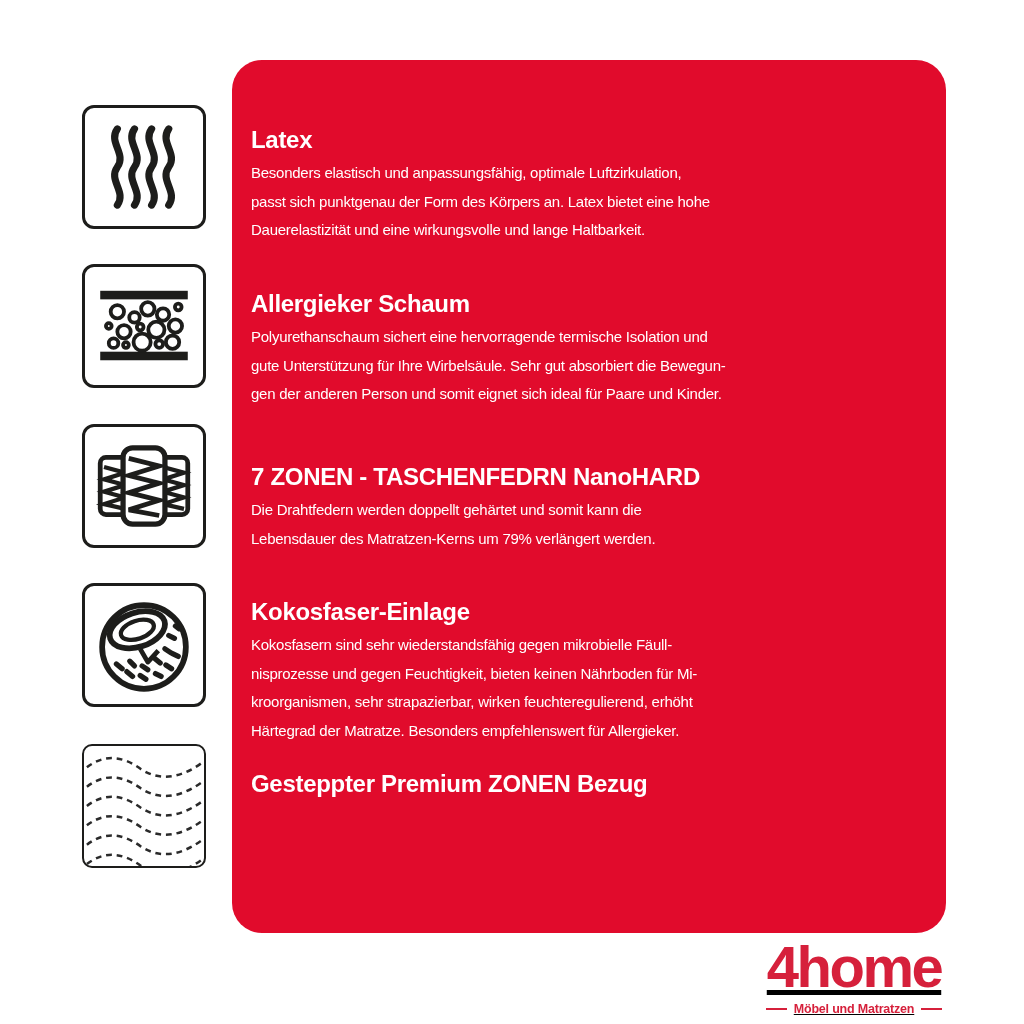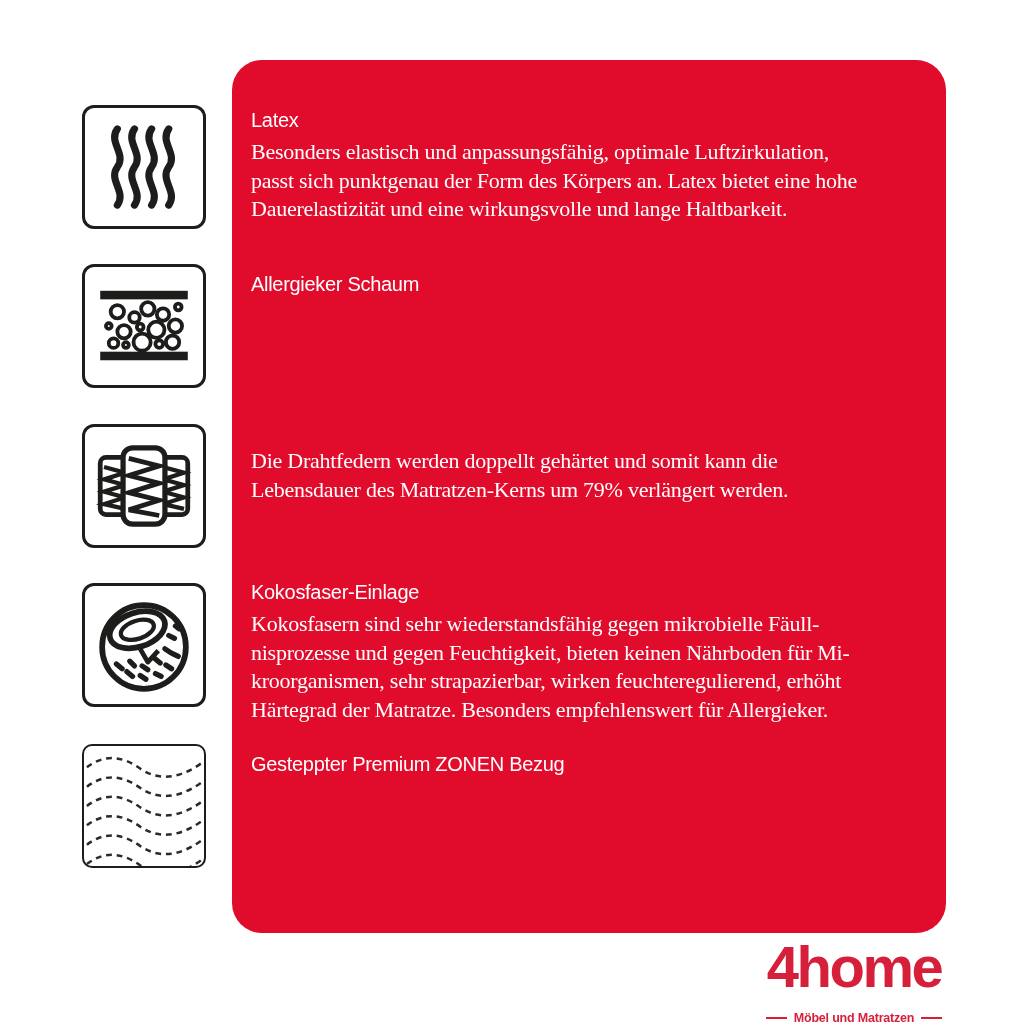--- a/index.html
+++ b/index.html
@@ -6,67 +6,71 @@
   body{
     width:1024px;height:1024px;position:relative;overflow:hidden;
     background:#ffffff;font-family:"Liberation Sans",sans-serif;
   }
   .panel{
     position:absolute;left:232px;top:60px;width:714px;height:873px;
     background:#e10b2c;border-radius:30px;
   }
   .section{position:absolute;left:19px;width:676px;color:#ffffff;}
   .section h2{
-    margin:0 0 7px 0;font-size:20px;font-weight:normal;letter-spacing:-0.3px;line-height:1.05;
+    margin:17px 0 7px 0;font-size:24px;font-weight:bold;letter-spacing:-0.3px;line-height:1.05;
   }
   .section .body{
-    font-size:22px;line-height:28.5px;letter-spacing:-0.25px;white-space:pre-line;font-family:Liberation Serif, serif;
+    font-size:15px;line-height:28.5px;letter-spacing:-0.25px;white-space:pre-line;
   }
   .s0{top:50px;} .s1{top:214px;} .s2{top:387px;} .s3{top:522px;} .s4{top:694px;}
 
   .icon-box{
     position:absolute;left:82px;width:124px;height:124px;box-sizing:border-box;
     border:3px solid #1d1d1b;border-radius:12px;background:#ffffff;
   }
   .i0{top:105px;} .i1{top:264px;} .i2{top:424px;} .i3{top:583px;}
   .i4{top:744px;border-width:2px;border-radius:10px;}
   .icon-box svg{width:100%;height:100%;display:block;}
 
   .logo{
-    position:absolute;left:766px;top:938px;width:176px;text-align:center;
+    position:absolute;left:766px;top:938px;width:176px;text-align:center;text-decoration:underline;
   }
   .logo .wordmark{
     font-size:58px;font-weight:bold;letter-spacing:-2.5px;color:#d6203b;
     line-height:1.0;display:block;
   }
   .logo .tagline-row{
-    display:flex;align-items:center;gap:7px;margin-top:15px;
+    display:flex;align-items:center;gap:7px;margin-top:6px;
   }
   .logo .rule{flex:1;height:2px;background:#d6203b;}
   .logo .tagline{
     font-size:12.5px;font-weight:bold;color:#d6203b;white-space:nowrap;letter-spacing:-0.2px;
   }
 </style>
 </head>
 <body>
 
 <div class="panel">
 
   <div class="section s0">
     <h2>Latex</h2>
     <div class="body">Besonders elastisch und anpassungsfähig, optimale Luftzirkulation,
 passt sich punktgenau der Form des Körpers an. Latex bietet eine hohe
 Dauerelastizität und eine wirkungsvolle und lange Haltbarkeit.</div>
   </div>
 
   <div class="section s1">
     <h2>Allergieker Schaum</h2>
+    <div class="body">Polyurethanschaum sichert eine hervorragende termische Isolation und
+gute Unterstützung für Ihre Wirbelsäule. Sehr gut absorbiert die Bewegun-
+gen der anderen Person und somit eignet sich ideal für Paare und Kinder.</div>
   </div>
 
   <div class="section s2">
+    <h2>7 ZONEN - TASCHENFEDRN NanoHARD</h2>
     <div class="body">Die Drahtfedern werden doppellt gehärtet und somit kann die
 Lebensdauer des Matratzen-Kerns um 79% verlängert werden.</div>
   </div>
 
   <div class="section s3">
     <h2>Kokosfaser-Einlage</h2>
     <div class="body">Kokosfasern sind sehr wiederstandsfähig gegen mikrobielle Fäull-
 nisprozesse und gegen Feuchtigkeit, bieten keinen Nährboden für Mi-
 kroorganismen, sehr strapazierbar, wirken feuchteregulierend, erhöht
 Härtegrad der Matratze. Besonders empfehlenswert für Allergieker.</div>

